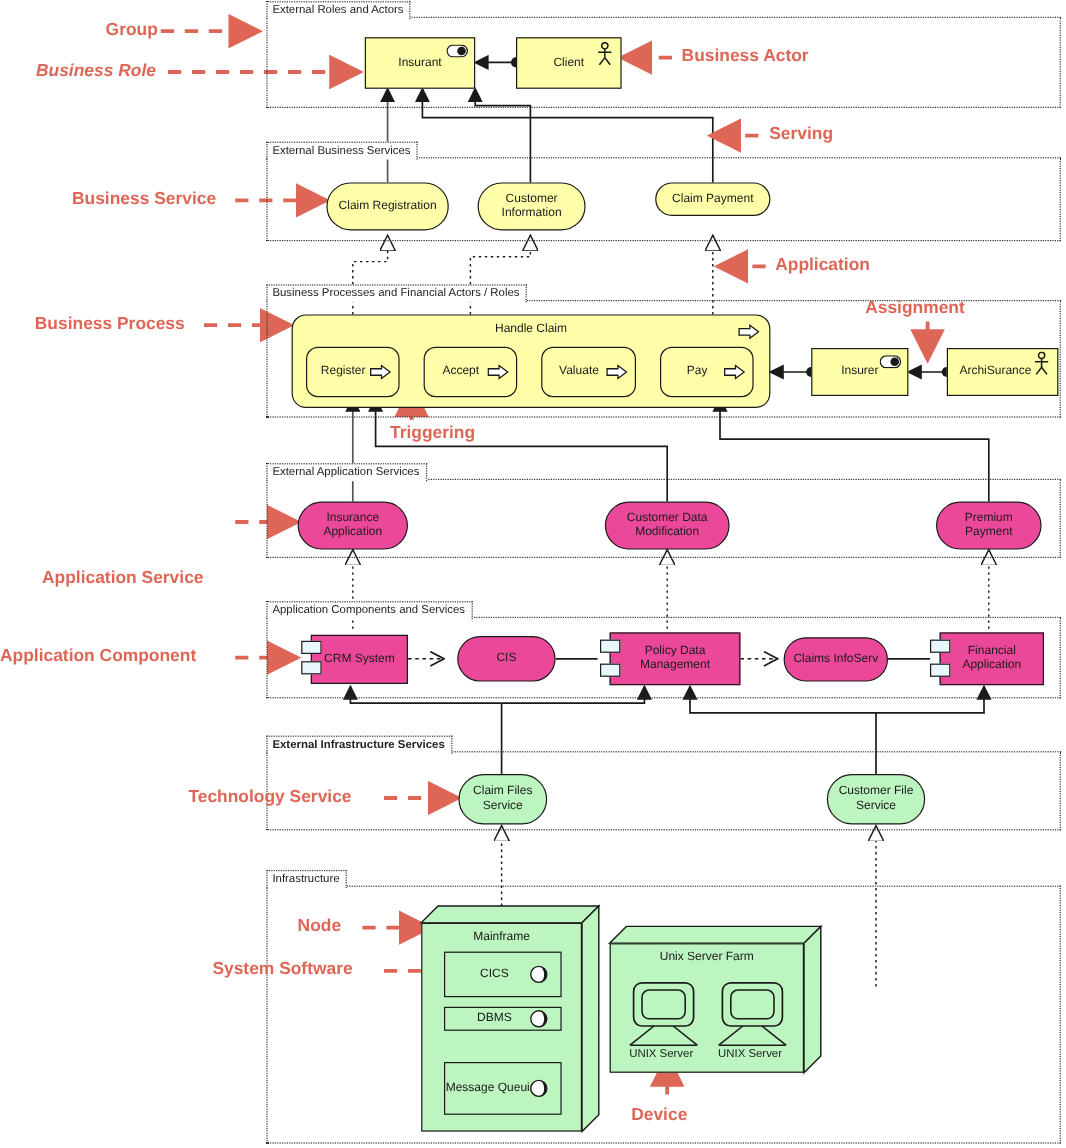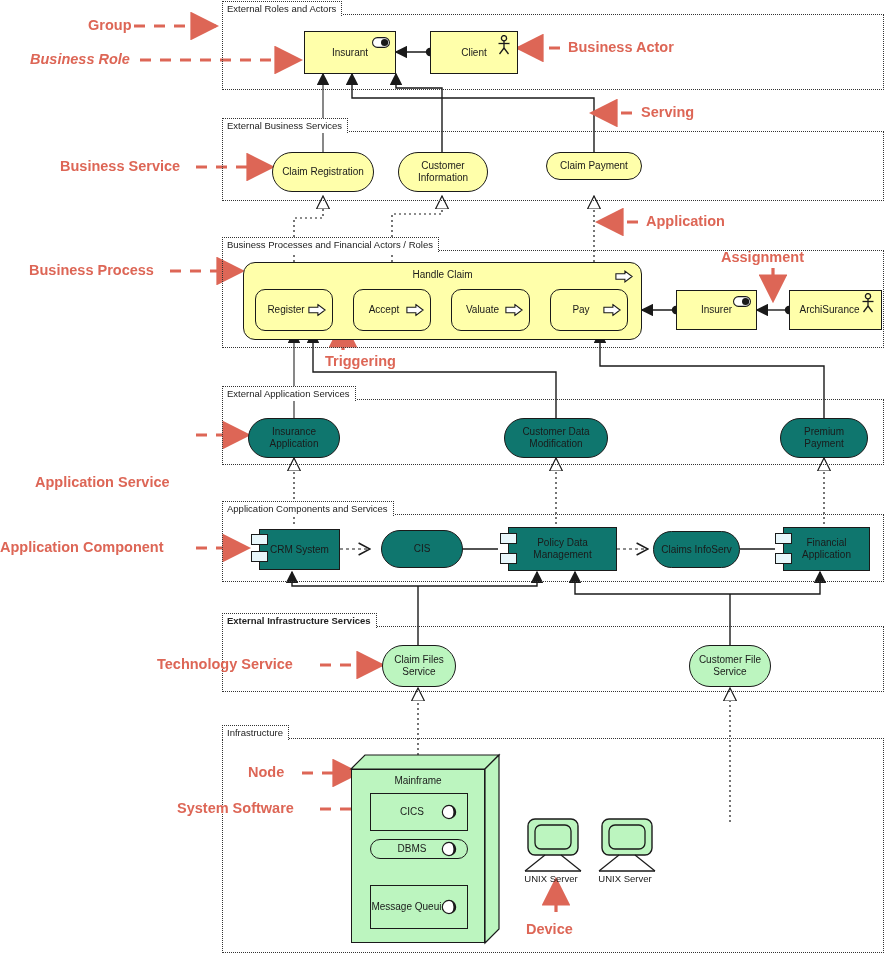--- a/index.html
+++ b/index.html
@@ -56,21 +56,21 @@
     text-align: center;
     display: flex;
     align-items: center;
     justify-content: center;
     line-height: 12px;
     background: #ffffaa;
   }
   .node .lbl { padding: 0 4px; }
 
   .biz { background: #ffffaa; }
-  .app { background: #0f766e; }
+  .app { background: #ec4899; }
   .tech { background: #bcf5bf; }
 
   
   .svc {
     border-radius: 999px;
   }
 
   
   .badge {
     position: absolute;
@@ -426,35 +426,43 @@
     <div class="n3title">Mainframe</div>
   </div>
 
   <div class="node tech" style="left:370px; top:793px; width:98px; height:38px;">
     <span class="lbl" style="position:relative; left:-7px;">CICS</span>
     <svg class="sysicon" viewBox="0 0 18 18">
       <circle cx="9" cy="9" r="7.5" fill="#ffffff" stroke="#1a1a1a" stroke-width="1.3"></circle>
       <path d="M9,1.5 A7.5,7.5 0 0,1 9,16.5 A5,7.5 0 0,0 9,1.5 z" fill="#1a1a1a"></path>
     </svg>
   </div>
-  <div class="node tech" style="left:370px; top:839px; width:98px; height:20px;border-radius:15px;">
+  <div class="node tech" style="left:370px; top:839px; width:98px; height:20px;">
     <span class="lbl" style="position:relative; left:-7px;">DBMS</span>
     <svg class="sysicon" viewBox="0 0 18 18">
       <circle cx="9" cy="9" r="7.5" fill="#ffffff" stroke="#1a1a1a" stroke-width="1.3"></circle>
       <path d="M9,1.5 A7.5,7.5 0 0,1 9,16.5 A5,7.5 0 0,0 9,1.5 z" fill="#1a1a1a"></path>
     </svg>
   </div>
   <div class="node tech" style="left:370px; top:885px; width:98px; height:44px;">
     <span class="lbl" style="position:relative; left:-7px;">Message Queuing</span>
     <svg class="sysicon" viewBox="0 0 18 18">
       <circle cx="9" cy="9" r="7.5" fill="#ffffff" stroke="#1a1a1a" stroke-width="1.3"></circle>
       <path d="M9,1.5 A7.5,7.5 0 0,1 9,16.5 A5,7.5 0 0,0 9,1.5 z" fill="#1a1a1a"></path>
     </svg>
   </div>
 
+  <div class="node3d" style="left:508px; top:772px; width:176px; height:122px;">
+    <svg class="poly" width="176" height="122" viewBox="0 0 176 122">
+      <polygon points="0,14 14,0 176,0 162,14" fill="#bcf5bf" stroke="#1a1a1a" stroke-width="1.2"></polygon>
+      <polygon points="162,14 176,0 176,108 162,122" fill="#bcf5bf" stroke="#1a1a1a" stroke-width="1.2"></polygon>
+    </svg>
+    <div class="face"></div>
+    <div class="n3title">Unix Server Farm</div>
+  </div>
 
   <div class="device" style="left:521px; top:818px; width:72px; height:68px;">
     <svg width="72" height="56" viewBox="0 0 72 56">
       <rect x="7" y="1" width="50" height="36" rx="7" fill="#bcf5bf" stroke="#1a1a1a" stroke-width="1.4"></rect>
       <rect x="14" y="7" width="36" height="24" rx="6" fill="#bcf5bf" stroke="#1a1a1a" stroke-width="1.3"></rect>
       <line x1="24" y1="37" x2="4" y2="53" stroke="#1a1a1a" stroke-width="1.3"></line>
       <line x1="40" y1="37" x2="60" y2="53" stroke="#1a1a1a" stroke-width="1.3"></line>
       <line x1="4" y1="53" x2="60" y2="53" stroke="#1a1a1a" stroke-width="1.3"></line>
     </svg>
     <div class="dev-label" style="bottom:2px; left:-3px; right:9px;">UNIX Server</div>

